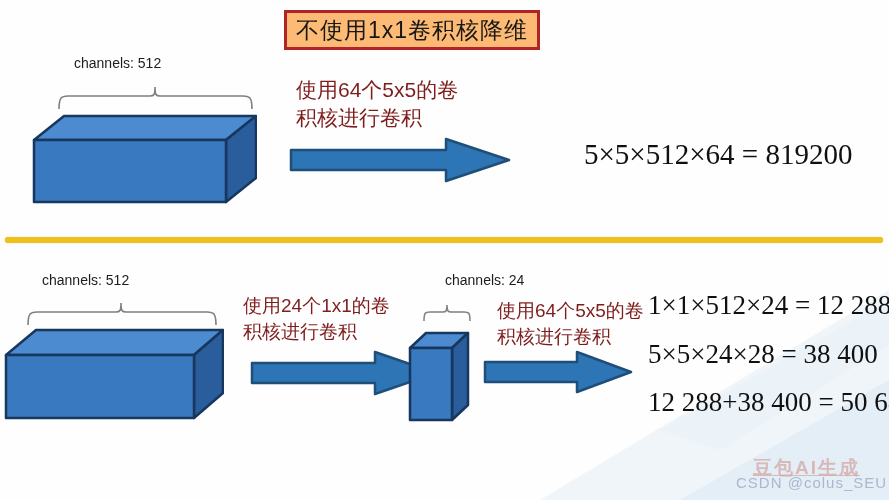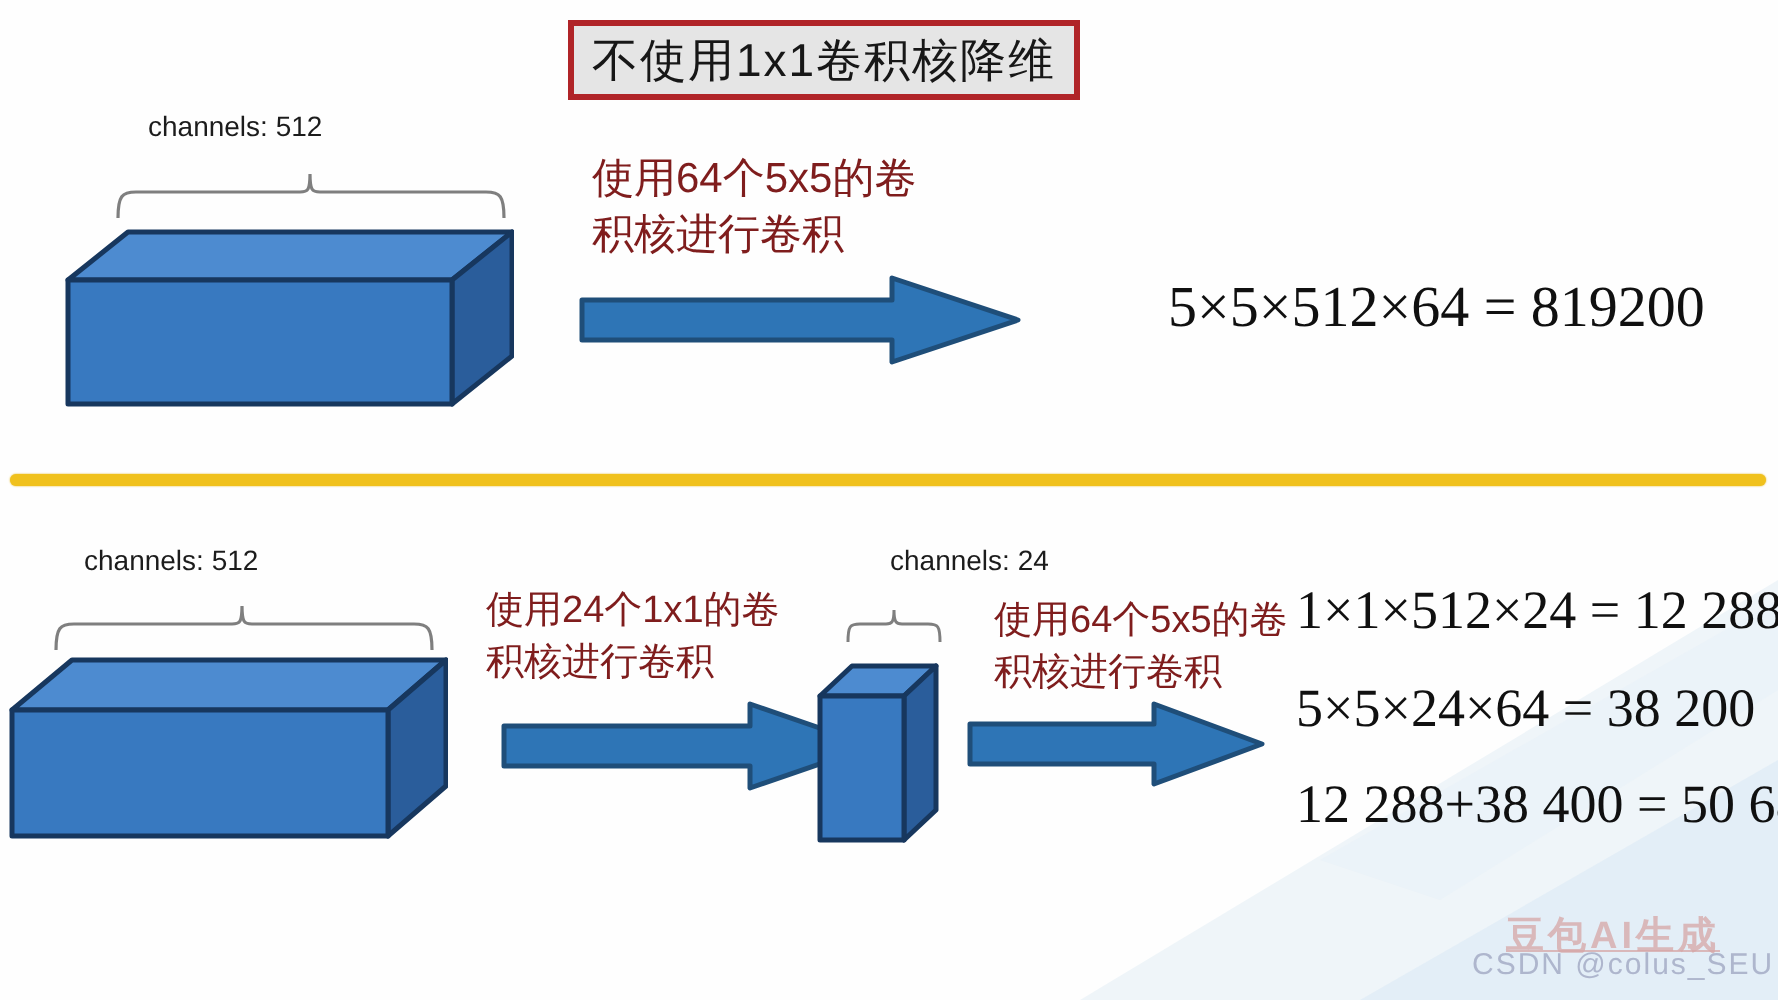--- a/index.html
+++ b/index.html
@@ -8,21 +8,21 @@
     background:#fefefe;
     font-family:"Liberation Sans","DejaVu Sans",sans-serif;
     color:#1a1a1a;
   }
   .layer{position:absolute;left:0;top:0;width:889px;height:500px;}
   .content{z-index:2;}
   .bg{z-index:1;}
   .abs{position:absolute;}
   .title-box{
     border:3px solid #b02428;
-    background:#e5e5e5;
+    background:#fdba74;
     display:flex;align-items:center;justify-content:center;
     font-size:23px;letter-spacing:1px;color:#171717;font-weight:500;
   }
   .channels-label{font-size:14px;color:#1c1c1c;white-space:nowrap;}
   .conv-text{font-size:21px;line-height:28px;color:#7f1d1d;white-space:nowrap;}
   .conv-text.small{font-size:19px;line-height:26px;}
   .formula{
     font-family:Liberation Serif, serif;
     color:#101010;white-space:nowrap;
   }
@@ -120,21 +120,21 @@
     <div class="abs conv-text small" style="left:497px;top:298px;">
       <div>使用64个5x5的卷</div>
       <div>积核进行卷积</div>
     </div>
 
     <svg class="abs" style="left:483px;top:350px;" width="150" height="44" viewBox="0 0 150 44">
       <polygon points="2,12 94,12 94,2 148,22 94,42 94,32 2,32" fill="#2e75b6" stroke="#1f4e79" stroke-width="2.5" stroke-linejoin="round"></polygon>
     </svg>
 
     <div class="abs formula mid" style="left:648px;top:290px;">1×1×512×24 = 12 288</div>
-    <div class="abs formula mid" style="left:648px;top:339px;">5×5×24×64 = 38 200</div>
+    <div class="abs formula mid" style="left:648px;top:339px;">5×5×24×28 = 38 400</div>
     <div class="abs formula mid" style="left:648px;top:387px;">12 288+38 400 = 50 688</div>
 
 
     <div class="abs wm1" style="left:753px;top:455px;text-decoration:underline;">豆包AI生成</div>
     <div class="abs wm2" style="left:736px;top:474px;">CSDN @colus_SEU</div>
 
   </div>
 </div>
 
 </body></html>

